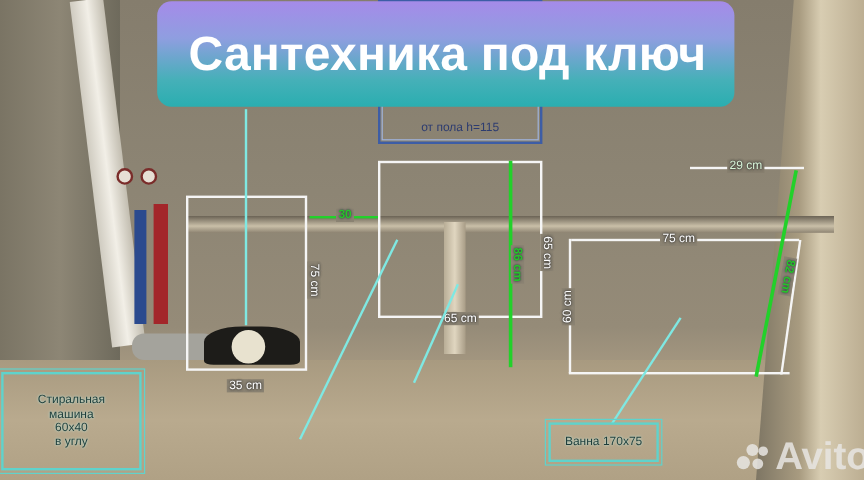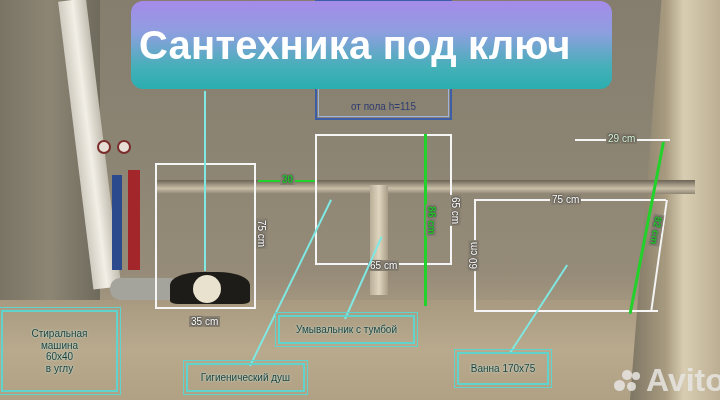--- a/index.html
+++ b/index.html
@@ -18,21 +18,21 @@
   .pipe-white { position: absolute; left: 58px; top: 0; width: 28px; height: 290px; background: linear-gradient(90deg,#cfcbc0,#f2efe7,#c2bdb0); transform: rotate(-7deg); transform-origin: top; }
   .pipe-blue { position: absolute; left: 112px; top: 175px; width: 10px; height: 95px; background: #2b4a8e; }
   .pipe-red { position: absolute; left: 128px; top: 170px; width: 12px; height: 100px; background: #a3262a; }
   .gauge { position: absolute; width: 14px; height: 14px; border-radius: 50%; background: #e7dfd5; border: 2px solid #7a2c2a; }
   .drain { position: absolute; left: 170px; top: 272px; width: 80px; height: 32px; background: #1d1c19; border-radius: 40% 40% 10% 10%; }
   .drain-cap { position: absolute; left: 193px; top: 275px; width: 28px; height: 28px; border-radius: 50%; background: #e8e2cf; }
   .elbow { position: absolute; left: 110px; top: 278px; width: 70px; height: 22px; background: #a4a39c; border-radius: 10px; }
 
   .title-banner { position: absolute; left: 131px; top: 1px; width: 481px; height: 88px; border-radius: 12px;
     background: linear-gradient(180deg, #a58be9 0%, #8f9ee0 35%, #45b0b8 75%, #2aaeb0 100%);
-    display: flex; align-items: center; padding-left: 8px; }
+    display: flex; align-items: center; padding-left: 26px; }
   .title-text { color: #fff; font-weight: bold; font-size: 40px; letter-spacing: 0.2px; white-space: nowrap; }
 
   .blue-box { position: absolute; left: 315px; top: 0; width: 137px; height: 120px; border: 2px solid #3d5da6; outline: 1px solid #9fb3dd; outline-offset: -4px; }
   .blue-box-label { position: absolute; left: 0; right: 0; top: 99px; text-align: center; font-size: 10px; color: #2d3c70; }
 
   .wbox { position: absolute; border: 2px solid #f5f5f5; }
   .dim { position: absolute; font-size: 10px; color: #fff; white-space: nowrap; text-shadow: 0 0 2px #333, 0 0 2px #333; }
   .dim-green { color: #27c22a; text-shadow: 0 0 2px #123; font-weight: bold; }
   .gline { position: absolute; background: #22d12a; }
   .wline { position: absolute; background: #f5f5f5; }
@@ -103,26 +103,20 @@
   <div class="cline" style="left:510px;top:352px;width:105px;transform:rotate(-57deg);"></div>
 
   <div class="label-box" style="left:1px;top:310px;width:117px;height:82px;">
     <div>
       <div>Стиральная</div>
       <div>машина</div>
       <div>60х40</div>
       <div>в углу</div>
     </div>
   </div>
-  <div class="label-box" style="left:186px;top:363px;width:119px;height:29px;">
-    <span>Гигиенический душ</span>
-  </div>
-  <div class="label-box" style="left:278px;top:315px;width:137px;height:29px;">
-    <span>Умывальник с тумбой</span>
-  </div>
   <div class="label-box" style="left:457px;top:352px;width:92px;height:33px;">
     <span>Ванна 170х75</span>
   </div>
 
   <div class="avito">
     <div class="avito-dots">
       <span style="left:8px;top:0;width:10px;height:10px;"></span>
       <span style="left:18px;top:2px;width:8px;height:8px;"></span>
       <span style="left:0;top:10px;width:11px;height:11px;"></span>
       <span style="left:13px;top:12px;width:9px;height:9px;"></span>

